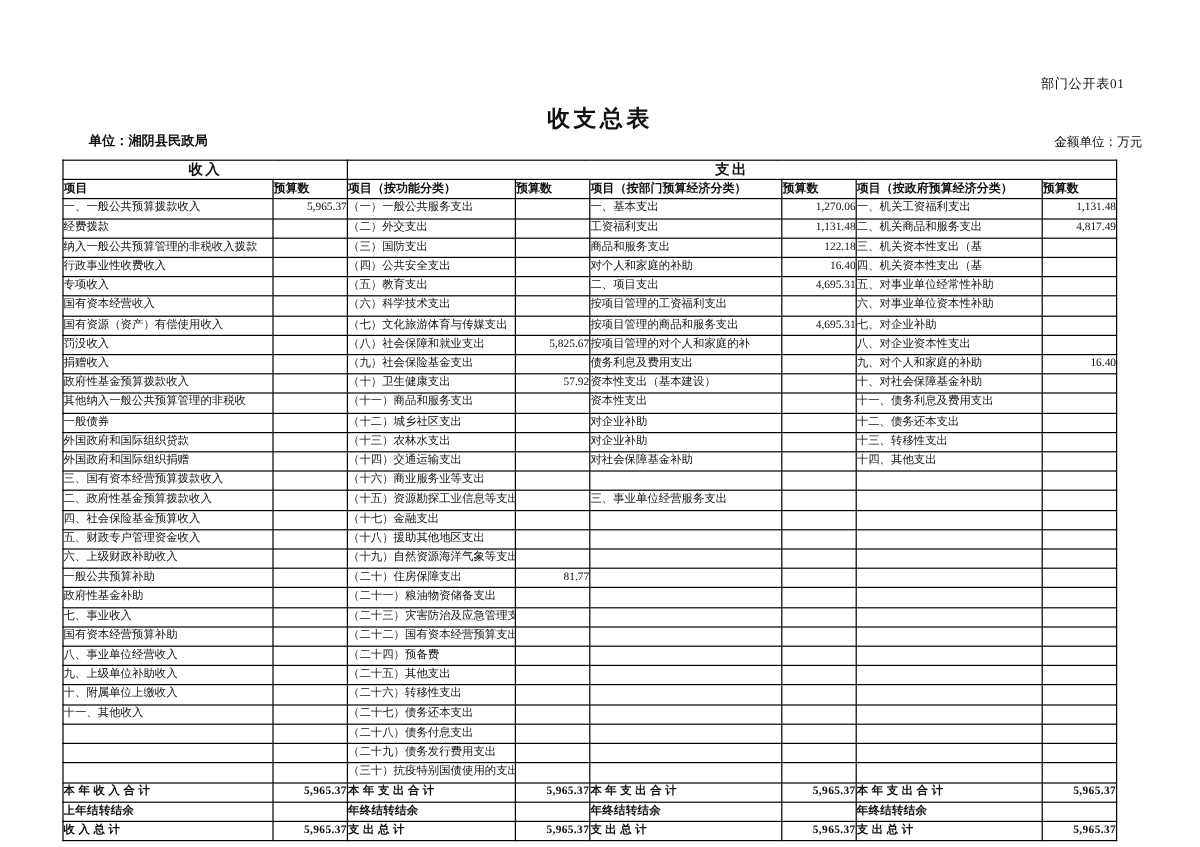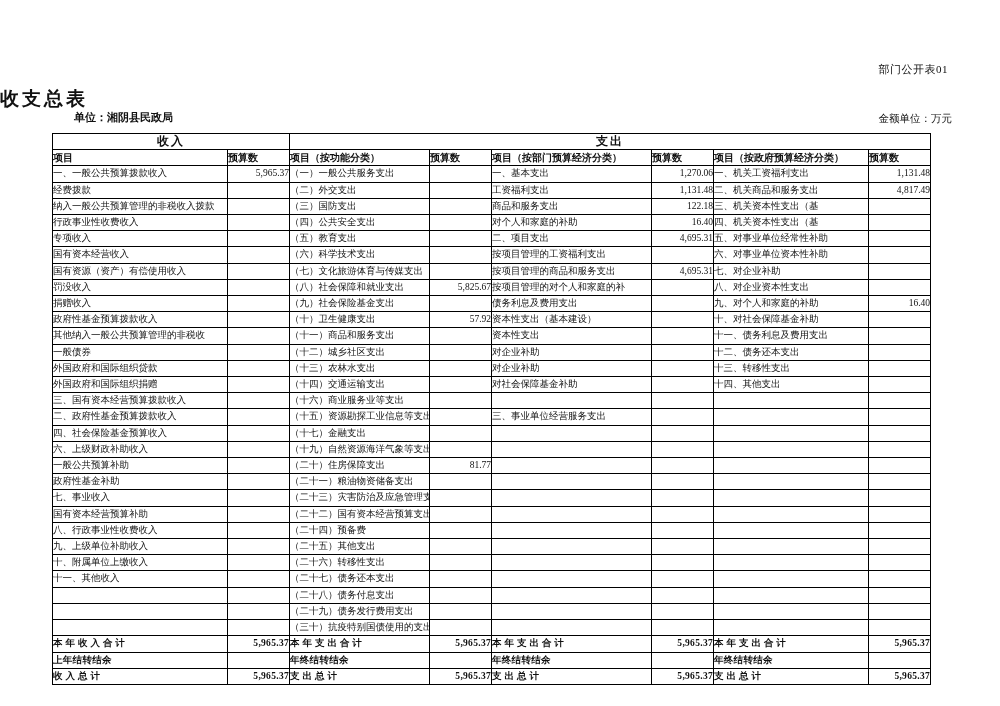--- a/index.html
+++ b/index.html
@@ -18,31 +18,31 @@
   .page {
     position: relative;
     width: 1000px;
     height: 706px;
     box-sizing: border-box;
     padding: 0;
   }
   .doc-code {
     position: absolute;
     top: 62px;
-    right: 52px;
+    right: 63px;
     font-size: 11px;
     letter-spacing: 0.5px;
     margin-left: 44px;
   }
   .title {
     position: absolute;
     top: 86px;
     left: 0;
     width: 1000px;
-    text-align: left;
+    text-align: center;
     font-size: 19px;
     font-weight: bold;
     letter-spacing: 3px;
   }
   .meta-left {
     position: absolute;
     top: 110px;
     left: 52px;
     font-size: 11px;
     font-weight: bold;
@@ -312,20 +312,30 @@
           <td class="lbl ">四、社会保险基金预算收入</td>
           <td class="num"></td>
           <td class="lbl ">（十七）金融支出</td>
           <td class="num"></td>
           <td class="lbl "></td>
           <td class="num"></td>
           <td class="lbl "></td>
           <td class="num"></td>
         </tr>
         <tr>
+          <td class="lbl ">五、财政专户管理资金收入</td>
+          <td class="num"></td>
+          <td class="lbl ">（十八）援助其他地区支出</td>
+          <td class="num"></td>
+          <td class="lbl "></td>
+          <td class="num"></td>
+          <td class="lbl "></td>
+          <td class="num"></td>
+        </tr>
+        <tr>
           <td class="lbl ">六、上级财政补助收入</td>
           <td class="num"></td>
           <td class="lbl ">（十九）自然资源海洋气象等支出</td>
           <td class="num"></td>
           <td class="lbl "></td>
           <td class="num"></td>
           <td class="lbl "></td>
           <td class="num"></td>
         </tr>
         <tr>
@@ -362,21 +372,21 @@
           <td class="lbl ind1">国有资本经营预算补助</td>
           <td class="num"></td>
           <td class="lbl ">（二十二）国有资本经营预算支出</td>
           <td class="num"></td>
           <td class="lbl "></td>
           <td class="num"></td>
           <td class="lbl "></td>
           <td class="num"></td>
         </tr>
         <tr>
-          <td class="lbl ">八、行政事业性收费收入</td>
+          <td class="lbl ">八、事业单位经营收入</td>
           <td class="num"></td>
           <td class="lbl ">（二十四）预备费</td>
           <td class="num"></td>
           <td class="lbl "></td>
           <td class="num"></td>
           <td class="lbl "></td>
           <td class="num"></td>
         </tr>
         <tr>
           <td class="lbl ">九、上级单位补助收入</td>

